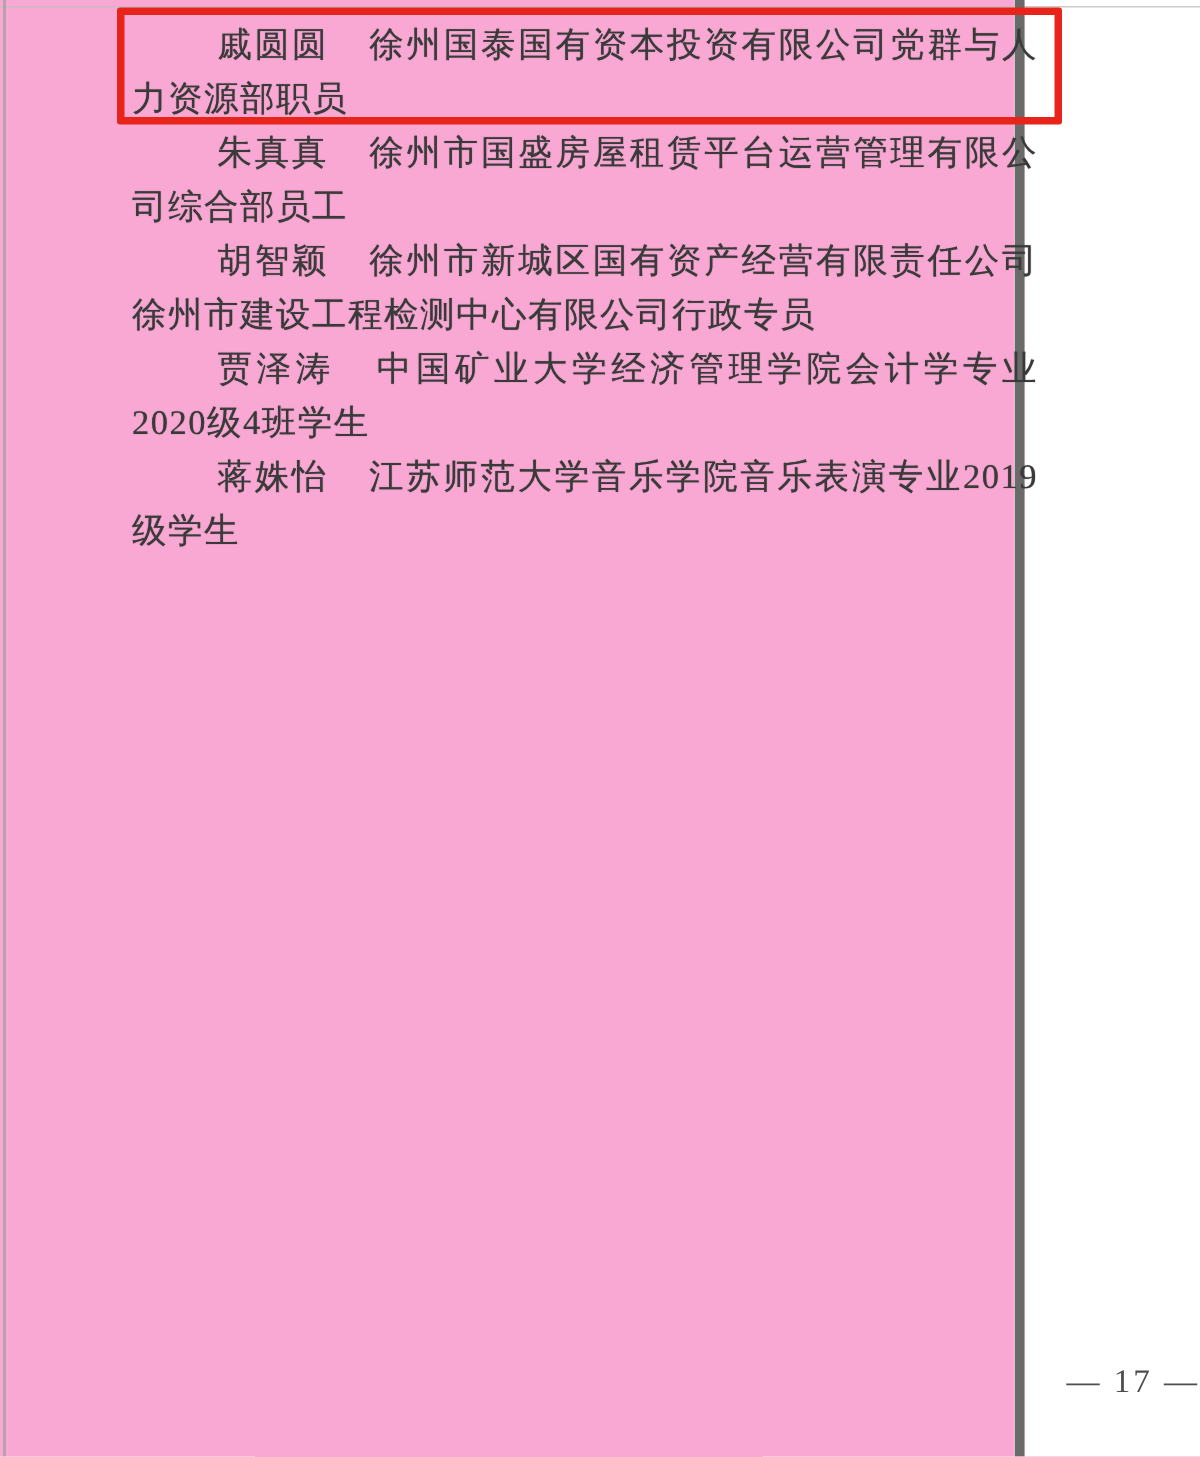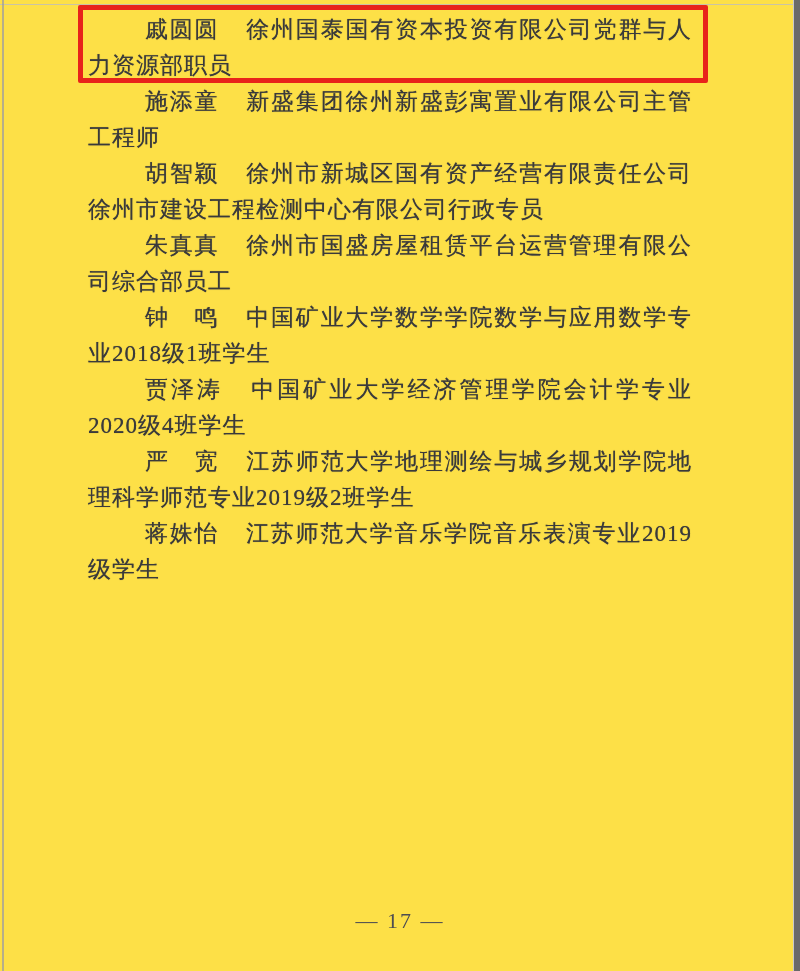--- a/index.html
+++ b/index.html
@@ -5,23 +5,23 @@
   :root { --red: #e8231a; --ink: #3a3a3a; }
   * { margin: 0; padding: 0; box-sizing: border-box; }
   html, body { width: 800px; height: 971px; }
   body {
     font-family: "Liberation Serif", "DejaVu Serif", serif;
     background: #ffffff;
     overflow: hidden;
   }
   .page {
     position: relative;
-    width: 800px;
+    width: 683px;
     height: 971px;
-    background: #fde047;
+    background: #f9a8d4;
   }
   
   .edge-left {
     position: absolute; left: 2px; top: 0; width: 2px; height: 971px;
     background: #9f9f9f; opacity: .75;
   }
   .edge-top {
     position: absolute; left: 0; top: 4px; width: 800px; height: 1px;
     background: #bdbdbd; opacity: .8;
   }
@@ -47,50 +47,47 @@
     content: "";
     position: absolute;
     top: -7px; bottom: 1px; left: -10px; right: -16px;
     border: 5px solid var(--red);
     border-radius: 2px;
     pointer-events: none;
   }
   .page-footer {
     position: absolute;
     left: 0; top: 908px; width: 800px;
-    text-align: center;
+    text-align: right;
     color: #4d4d52;
     font-size: 22px;
     letter-spacing: 2px;
   }
 </style>
 </head>
 <body>
 
 <div class="page">
   <div class="edge-top"></div>
   <div class="edge-left"></div>
   <div class="edge-right"></div>
 
   <div class="text-block">
   <p class="entry highlight"><span>戚圆圆</span><span class="gap"></span><span>徐州国泰国有资本投资有限公司党群与人力资源部职员</span></p>
 
-  <p class="entry"><span>施添童</span><span class="gap"></span><span>新盛集团徐州新盛彭寓置业有限公司主管工程师</span></p>
 
+
+  <p class="entry"><span>朱真真</span><span class="gap"></span><span>徐州市国盛房屋租赁平台运营管理有限公司综合部员工</span></p>
 
   <p class="entry"><span>胡智颖</span><span class="gap"></span><span>徐州市新城区国有资产经营有限责任公司徐州市建设工程检测中心有限公司行政专员</span></p>
 
-  <p class="entry"><span>朱真真</span><span class="gap"></span><span>徐州市国盛房屋租赁平台运营管理有限公司综合部员工</span></p>
 
-
-  <p class="entry"><span>钟　鸣</span><span class="gap"></span><span>中国矿业大学数学学院数学与应用数学专业2018级1班学生</span></p>
 
   <p class="entry"><span>贾泽涛</span><span class="gap"></span><span>中国矿业大学经济管理学院会计学专业2020级4班学生</span></p>
 
 
-  <p class="entry"><span>严　宽</span><span class="gap"></span><span>江苏师范大学地理测绘与城乡规划学院地理科学师范专业2019级2班学生</span></p>
 
   <p class="entry"><span>蒋姝怡</span><span class="gap"></span><span>江苏师范大学音乐学院音乐表演专业2019级学生</span></p>
 
 </div>
 
   <div class="page-footer">— 17 —</div>
 </div>
 
 </body></html>

